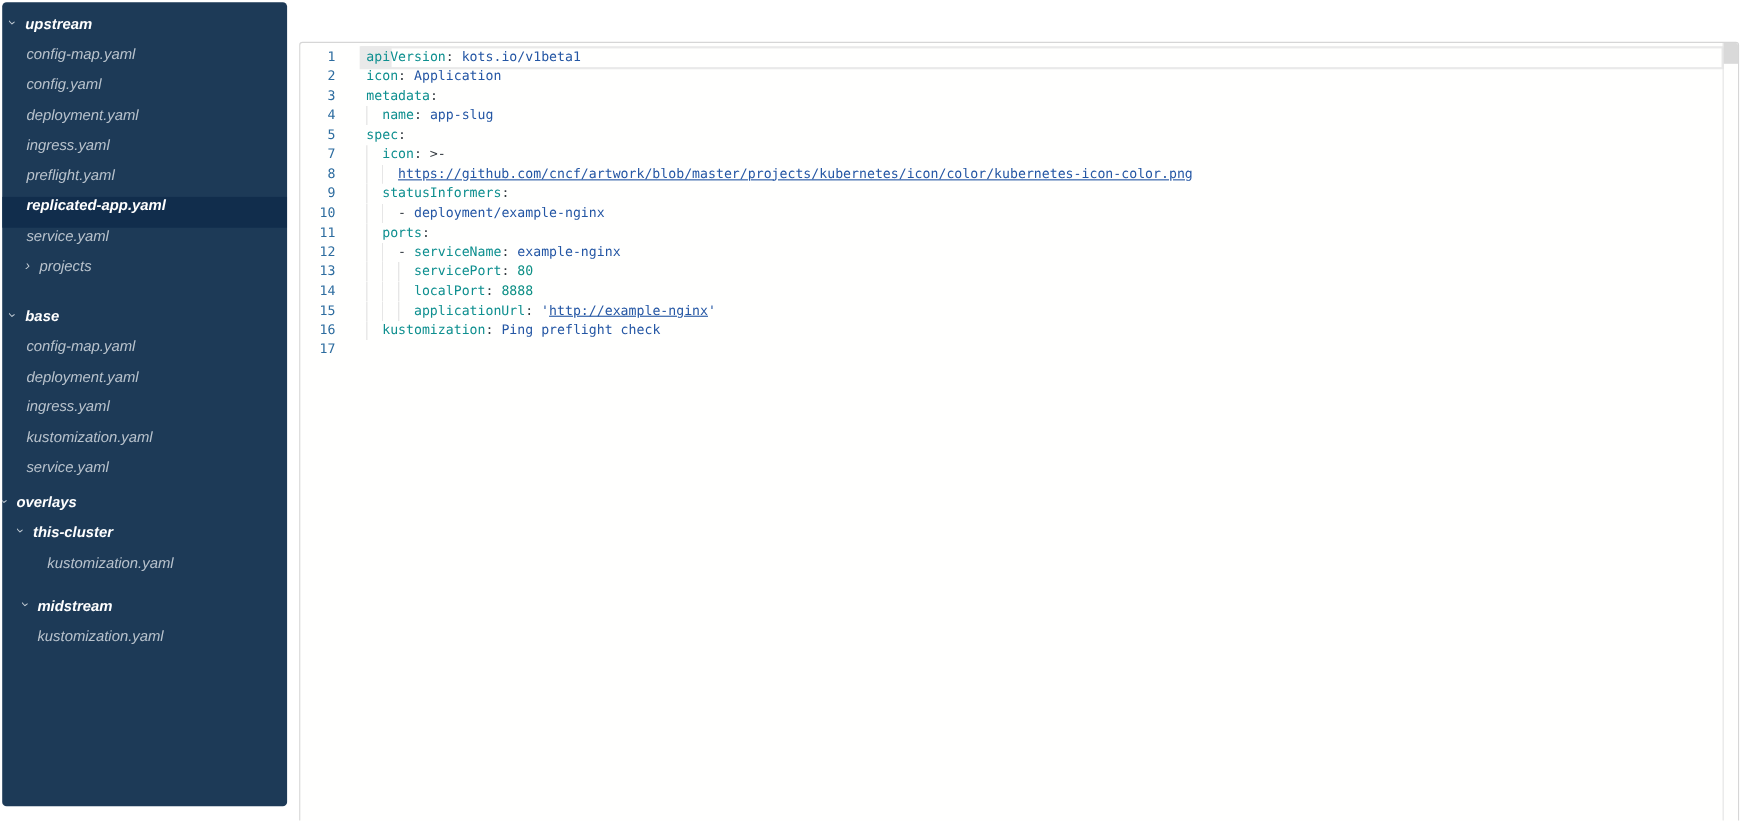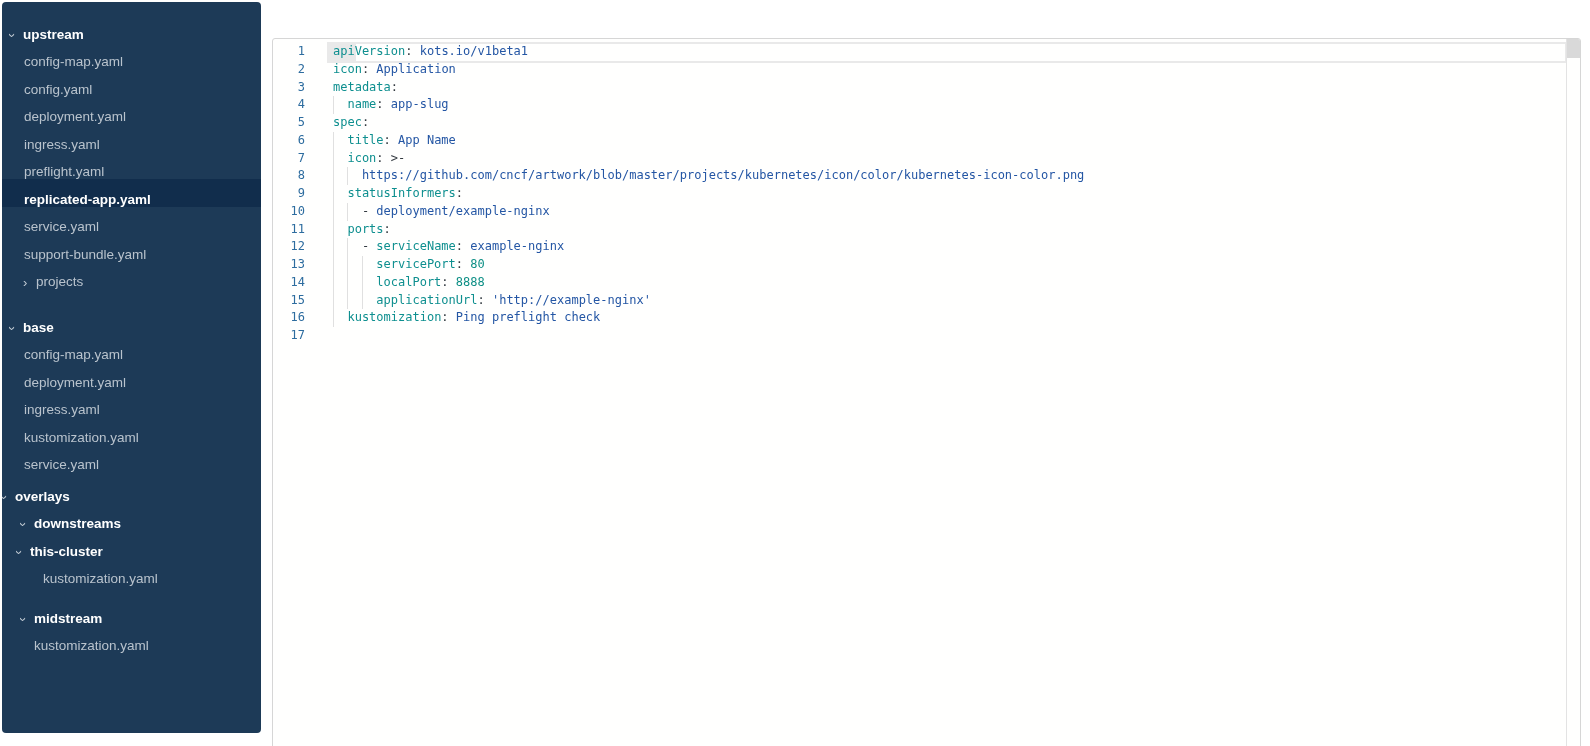--- a/index.html
+++ b/index.html
@@ -11,22 +11,22 @@
   }
   *{box-sizing:border-box;}
   html,body{margin:0;padding:0;}
   body{width:1590px;height:746px;background:#ffffff;overflow:hidden;
        font-family:"Liberation Sans",sans-serif;}
   .app{display:flex;align-items:flex-start;padding:2px 9px 8px 2px;gap:11px;width:1590px;height:746px;}
 
   
   .sidebar{width:259px;height:731px;background:var(--sidebar-bg);border-radius:4px;
            padding:12px 0 12px 0;overflow:hidden;flex:none;}
-  .tree-row{height:27.5px;display:flex;align-items:flex-end;font-size:13.5px;
-            color:var(--file-text);cursor:pointer;white-space:nowrap;}
+  .tree-row{height:27.5px;display:flex;align-items:flex-start;font-size:13.5px;
+            color:var(--file-text);cursor:pointer;white-space:nowrap;font-style:italic;}
   .tree-row.bold{color:var(--folder-text);font-weight:700;}
   .tree-row.selected{background:var(--sidebar-selected-bg);color:var(--folder-text);font-weight:700;}
   .chev{display:inline-block;width:13px;color:var(--chevron);font-size:13px;font-weight:400;
         line-height:1;flex:none;}
   .chev .gl{display:inline-block;}
   .chev.down .gl{transform:rotate(90deg);}
 
   
   .editor{flex:1;height:736px;background:var(--editor-bg);border:1px solid var(--editor-border);
           border-radius:3px;position:relative;padding:4px 0 0 0;overflow:hidden;
@@ -35,21 +35,21 @@
   .ln{position:relative;z-index:1;display:inline-block;width:32px;text-align:right;
       color:var(--line-number);vertical-align:top;margin-right:28px;}
   .code{position:relative;z-index:1;display:inline-block;vertical-align:top;white-space:pre;color:#333;}
   .g{display:inline-block;width:2ch;height:17.75px;vertical-align:top;
      box-shadow:inset 1px 0 var(--guide);}
   .tk-key{color:var(--key);}
   .tk-val{color:var(--value);}
   .tk-num{color:var(--number);}
   .tk-p{color:var(--punct);}
   .tk-str{color:var(--value);}
-  .tk-link{color:var(--link);cursor:pointer;}
+  .tk-link{color:var(--link);text-decoration:underline;cursor:pointer;}
   .deco{position:absolute;z-index:0;}
   .active-box{left:54px;right:13px;top:-1px;bottom:-2px;border:2px solid var(--active-line-border);}
   .word-hl{left:55px;width:28px;top:-1px;bottom:-1px;background:var(--word-highlight);}
   .ruler{position:absolute;top:0;right:0;bottom:0;width:14px;border-left:1px solid var(--ruler-line);}
   .ruler-thumb{position:absolute;top:0;right:0;width:13px;height:19px;background:var(--scrollbar-thumb);}
 </style>
 </head>
 <body>
 
 <div class="app">
@@ -73,23 +73,20 @@
         </div>
         <div class="tree-row" style="padding-left: 22px;">
           <span>preflight.yaml</span>
         </div>
         <div class="tree-row selected" style="padding-left: 22px;">
           <span>replicated-app.yaml</span>
         </div>
         <div class="tree-row" style="padding-left: 22px;">
           <span>service.yaml</span>
         </div>
-        <div class="tree-row" style="padding-left: 22px;">
-          <span>support-bundle.yaml</span>
-        </div>
         <div class="tree-row" style="padding-left: 21px;">
           <span class="chev"><span class="gl">›</span></span>
           <span>projects</span>
         </div>
         <div class="tree-row bold" style="padding-left: 8px; margin-top: 18px;">
           <span class="chev down"><span class="gl">›</span></span>
           <span>base</span>
         </div>
         <div class="tree-row" style="padding-left: 22px;">
           <span>config-map.yaml</span>
@@ -103,24 +100,20 @@
         <div class="tree-row" style="padding-left: 22px;">
           <span>kustomization.yaml</span>
         </div>
         <div class="tree-row" style="padding-left: 22px;">
           <span>service.yaml</span>
         </div>
         <div class="tree-row bold" style="padding-left: 0; margin-top: 4px;">
           <span class="chev down"><span class="gl">›</span></span>
           <span>overlays</span>
         </div>
-        <div class="tree-row bold" style="padding-left: 19px;">
-          <span class="chev down"><span class="gl">›</span></span>
-          <span>downstreams</span>
-        </div>
         <div class="tree-row bold" style="padding-left: 15px;">
           <span class="chev down"><span class="gl">›</span></span>
           <span>this-cluster</span>
         </div>
         <div class="tree-row" style="padding-left: 41px;">
           <span>kustomization.yaml</span>
         </div>
         <div class="tree-row bold" style="padding-left: 19px; margin-top: 12px;">
           <span class="chev down"><span class="gl">›</span></span>
           <span>midstream</span>
@@ -130,21 +123,20 @@
         </div>
       </div>
   </div>
   <div class="editor">
     <div>
         <div class="line active"><div class="deco active-box"></div><div class="deco word-hl"></div><span class="ln">1</span><span class="code"><span class="tk-key">apiVersion</span><span class="tk-p">: </span><span class="tk-val">kots.io/v1beta1</span></span></div>
         <div class="line"><span class="ln">2</span><span class="code"><span class="tk-key">icon</span><span class="tk-p">: </span><span class="tk-val">Application</span></span></div>
         <div class="line"><span class="ln">3</span><span class="code"><span class="tk-key">metadata</span><span class="tk-p">:</span></span></div>
         <div class="line"><span class="ln">4</span><span class="code"><span class="g"></span><span class="tk-key">name</span><span class="tk-p">: </span><span class="tk-val">app-slug</span></span></div>
         <div class="line"><span class="ln">5</span><span class="code"><span class="tk-key">spec</span><span class="tk-p">:</span></span></div>
-        <div class="line"><span class="ln">6</span><span class="code"><span class="g"></span><span class="tk-key">title</span><span class="tk-p">: </span><span class="tk-val">App Name</span></span></div>
         <div class="line"><span class="ln">7</span><span class="code"><span class="g"></span><span class="tk-key">icon</span><span class="tk-p">: &gt;-</span></span></div>
         <div class="line"><span class="ln">8</span><span class="code"><span class="g"></span><span class="g"></span><span class="tk-link">https://github.com/cncf/artwork/blob/master/projects/kubernetes/icon/color/kubernetes-icon-color.png</span></span></div>
         <div class="line"><span class="ln">9</span><span class="code"><span class="g"></span><span class="tk-key">statusInformers</span><span class="tk-p">:</span></span></div>
         <div class="line"><span class="ln">10</span><span class="code"><span class="g"></span><span class="g"></span><span class="tk-p">- </span><span class="tk-val">deployment/example-nginx</span></span></div>
         <div class="line"><span class="ln">11</span><span class="code"><span class="g"></span><span class="tk-key">ports</span><span class="tk-p">:</span></span></div>
         <div class="line"><span class="ln">12</span><span class="code"><span class="g"></span><span class="g"></span><span class="tk-p">- </span><span class="tk-key">serviceName</span><span class="tk-p">: </span><span class="tk-val">example-nginx</span></span></div>
         <div class="line"><span class="ln">13</span><span class="code"><span class="g"></span><span class="g"></span><span class="g"></span><span class="tk-key">servicePort</span><span class="tk-p">: </span><span class="tk-num">80</span></span></div>
         <div class="line"><span class="ln">14</span><span class="code"><span class="g"></span><span class="g"></span><span class="g"></span><span class="tk-key">localPort</span><span class="tk-p">: </span><span class="tk-num">8888</span></span></div>
         <div class="line"><span class="ln">15</span><span class="code"><span class="g"></span><span class="g"></span><span class="g"></span><span class="tk-key">applicationUrl</span><span class="tk-p">: </span><span class="tk-str">'</span><span class="tk-link">http://example-nginx</span><span class="tk-str">'</span></span></div>
         <div class="line"><span class="ln">16</span><span class="code"><span class="g"></span><span class="tk-key">kustomization</span><span class="tk-p">: </span><span class="tk-val">Ping preflight check</span></span></div>

